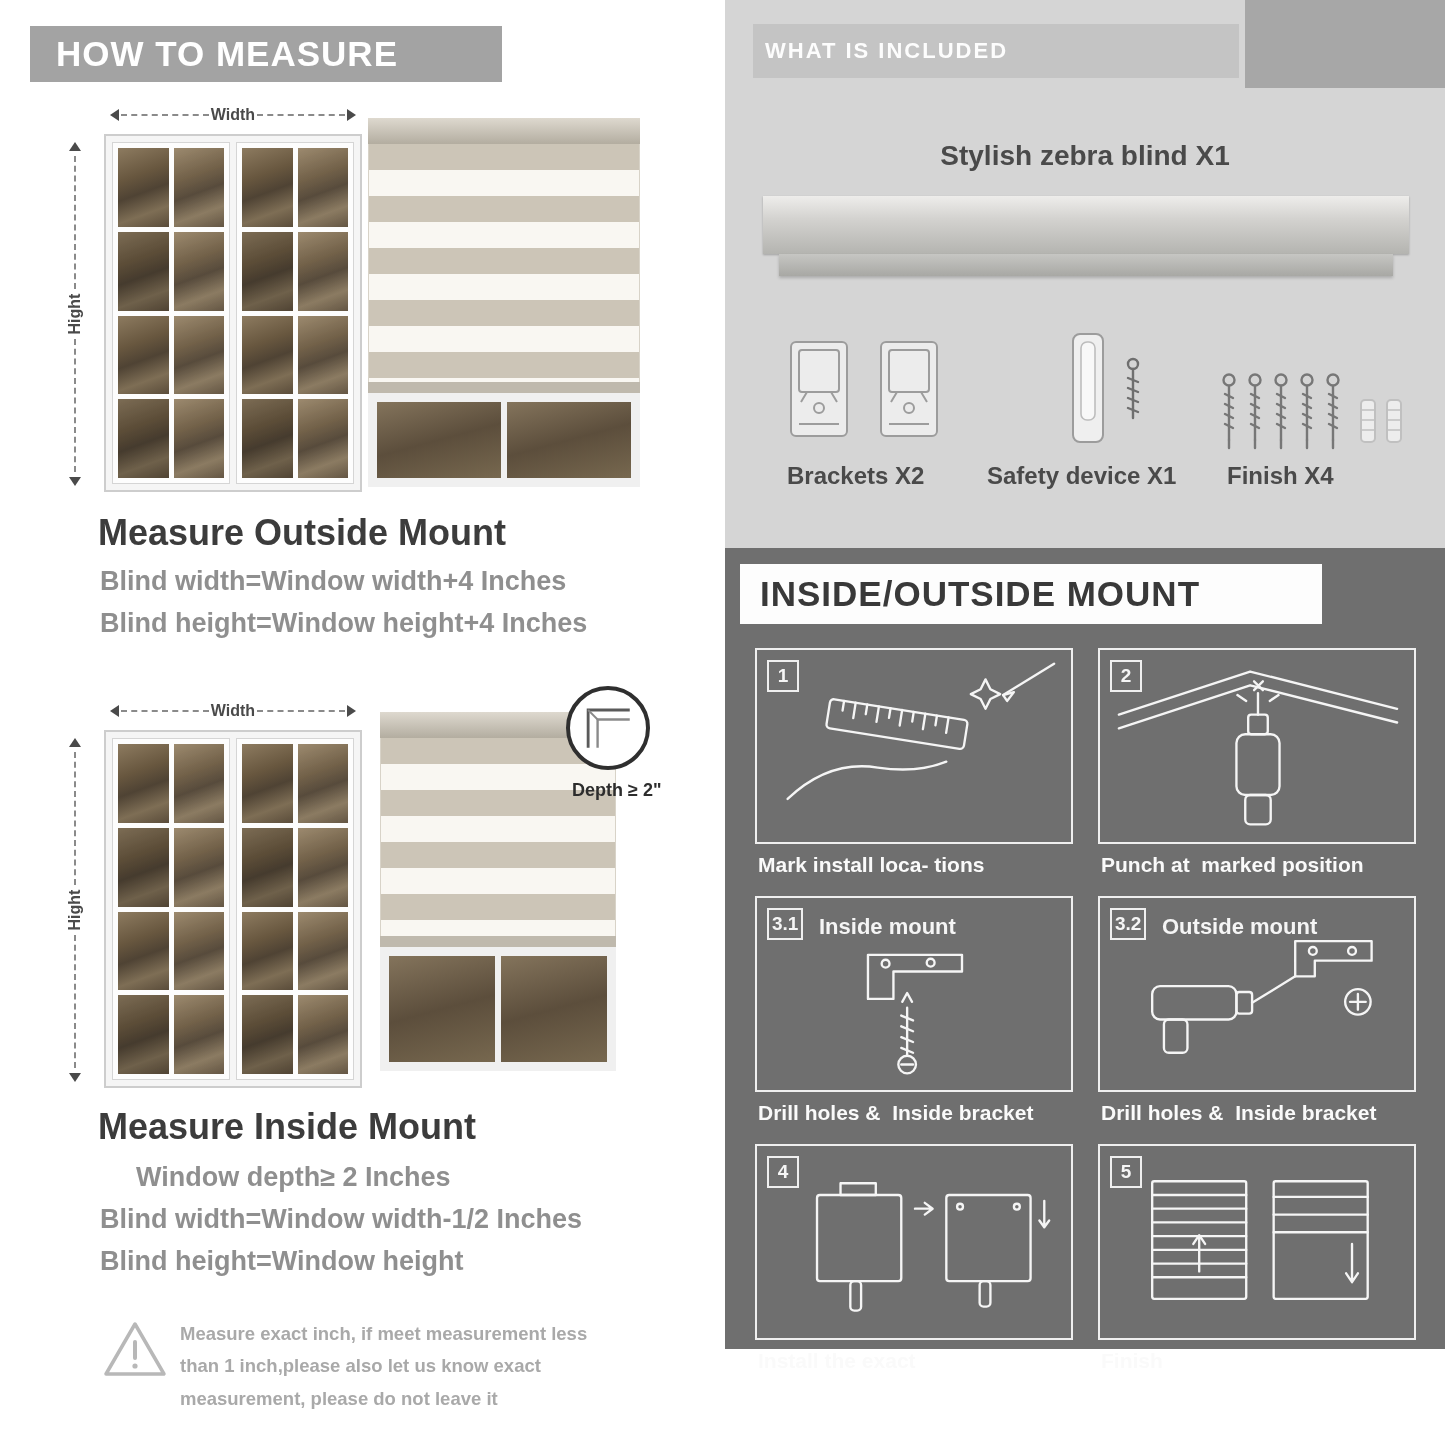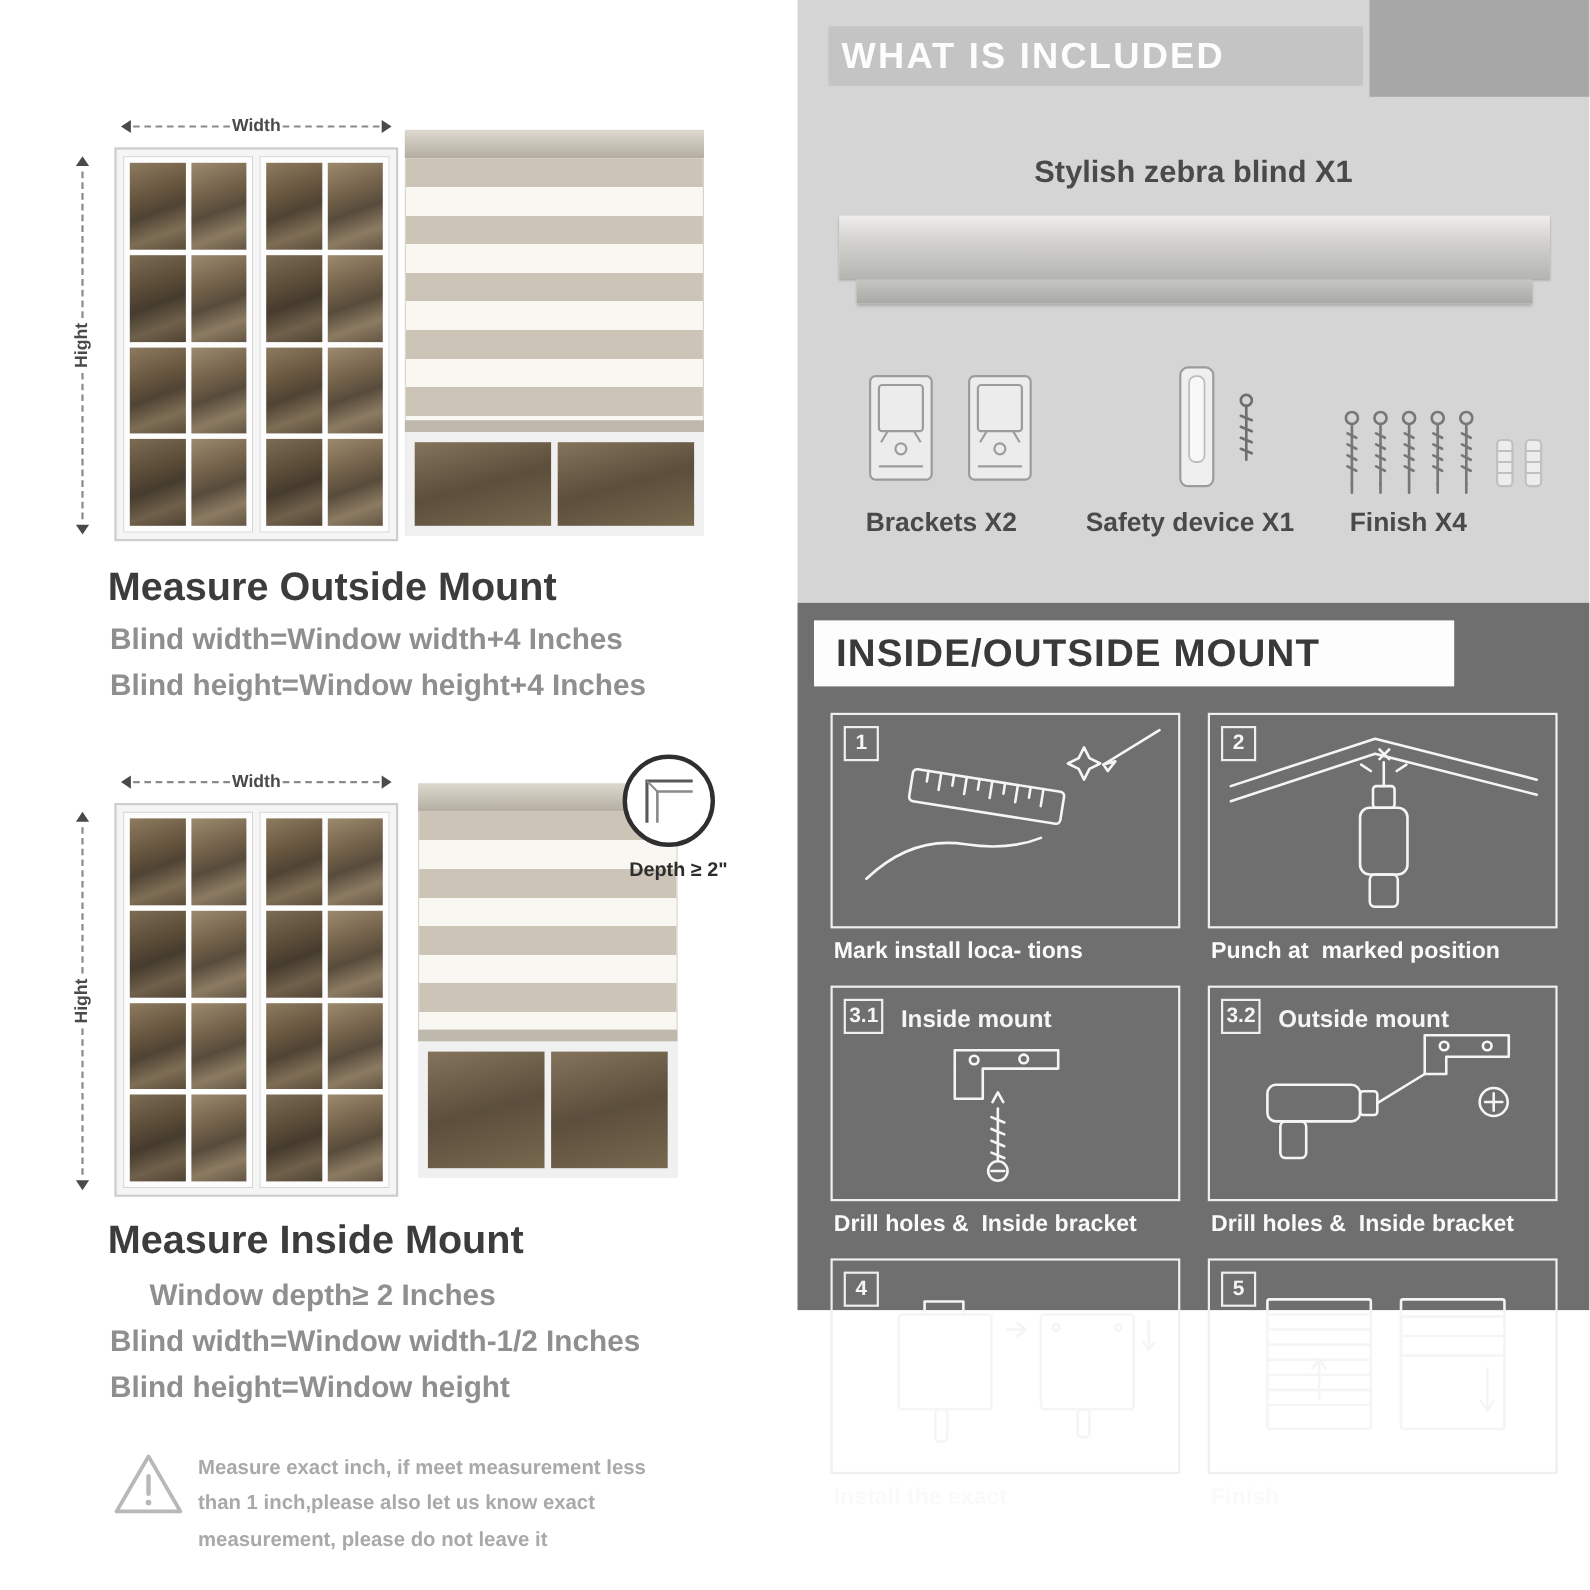--- a/index.html
+++ b/index.html
@@ -61,55 +61,58 @@
   .depth-label { position:absolute; left:572px; top:780px; width:130px; color:#2d2d2d; font-size:18px; font-weight:bold; }
 
   .warn-icon { position:absolute; left:102px; top:1318px; }
   .warn-text { position:absolute; left:180px; top:1318px; width:450px; margin:0; color:#a9a9a9;
     font-size:18.5px; font-weight:bold; line-height:1.75; }
 
   
   .right-top { position:absolute; left:725px; top:0; width:720px; height:548px; background:#d5d5d5; }
   .corner-dark { position:absolute; right:0; top:0; width:200px; height:88px; background:#a7a7a7; }
   .wii-banner { position:absolute; left:28px; top:24px; width:486px; height:54px; background:#c4c4c4;
-    color:#fdfdfd; font-size:33px; font-weight:bold; letter-spacing:2px; display:flex; align-items:center; padding-left:12px; }
+    color:#fdfdfd; font-size:22px; font-weight:bold; letter-spacing:2px; display:flex; align-items:center; padding-left:12px; }
   .product-label { position:absolute; left:0; top:140px; width:100%; text-align:center; color:#4a4a4a;
     font-size:28px; font-weight:bold; }
   .headrail { position:absolute; left:38px; top:196px; width:646px; }
   .rail-main { height:58px; background:linear-gradient(180deg,#eeedeb 0%,#d3d2cf 40%,#b4b4b0 100%); box-shadow:0 1px 2px rgba(0,0,0,.25); }
   .rail-valance { height:22px; margin:0 16px; background:linear-gradient(180deg,#c6c6c3,#a8a8a4); box-shadow:0 2px 3px rgba(0,0,0,.2); }
   .hw-icons { position:absolute; }
   .brackets-i { left:58px; top:336px; }
   .safety-i { left:330px; top:330px; }
   .screws-i { left:492px; top:372px; }
   .hw-label { position:absolute; top:462px; color:#4a4a4a; font-size:24px; font-weight:bold; }
   .lb1 { left:62px; } .lb2 { left:262px; } .lb3 { left:502px; }
 
   
-  .right-bottom { position:absolute; left:725px; top:548px; width:720px; height:643px; background:#6f6f6f; }
+  .right-bottom { position:absolute; left:725px; top:548px; width:720px; height:801px; background:#6f6f6f; }
   .iom-banner { position:absolute; left:15px; top:16px; width:582px; height:60px; background:#fdfdfd;
     color:#393939; font-size:35px; font-weight:bold; letter-spacing:1px; display:flex; align-items:center; padding-left:20px; }
   .panel { position:absolute; width:318px; height:196px; border:2px solid #efefef; }
   .p1 { left:30px;  top:100px; } .p2 { left:373px; top:100px; }
   .p3 { left:30px;  top:348px; } .p4 { left:373px; top:348px; }
   .p5 { left:30px;  top:596px; } .p6 { left:373px; top:596px; }
   .badge { position:absolute; top:10px; left:10px; min-width:32px; height:32px; border:2px solid #efefef;
     color:#f5f5f5; font-size:19px; font-weight:bold; display:flex; align-items:center; justify-content:center; padding:0 3px; }
   .step-title { position:absolute; top:16px; left:62px; color:#f5f5f5; font-size:22px; font-weight:bold; }
   .panel svg { position:absolute; left:0; top:0; width:100%; height:100%; }
   .caption { position:absolute; margin:0; color:#fafafa; font-size:21px; font-weight:bold; white-space:pre-wrap; }
   .c1 { left:33px;  top:305px; } .c2 { left:376px; top:305px; }
   .c3 { left:33px;  top:553px; } .c4 { left:376px; top:553px; }
   .c5 { left:33px;  top:801px; } .c6 { left:376px; top:801px; }
 </style>
 </head>
 <body>
 
 <div class="sheet">
 
+  <div class="htm-banner">
+    <span>HOW TO MEASURE</span>
+  </div>
 
   <div class="diagram d1">
     <div class="h-arrow">
       <span class="ah ah-l"></span>
       <span class="dash"></span>
       <span>Width</span>
       <span class="dash"></span>
       <span class="ah ah-r"></span>
     </div>
     <div class="v-arrow">

